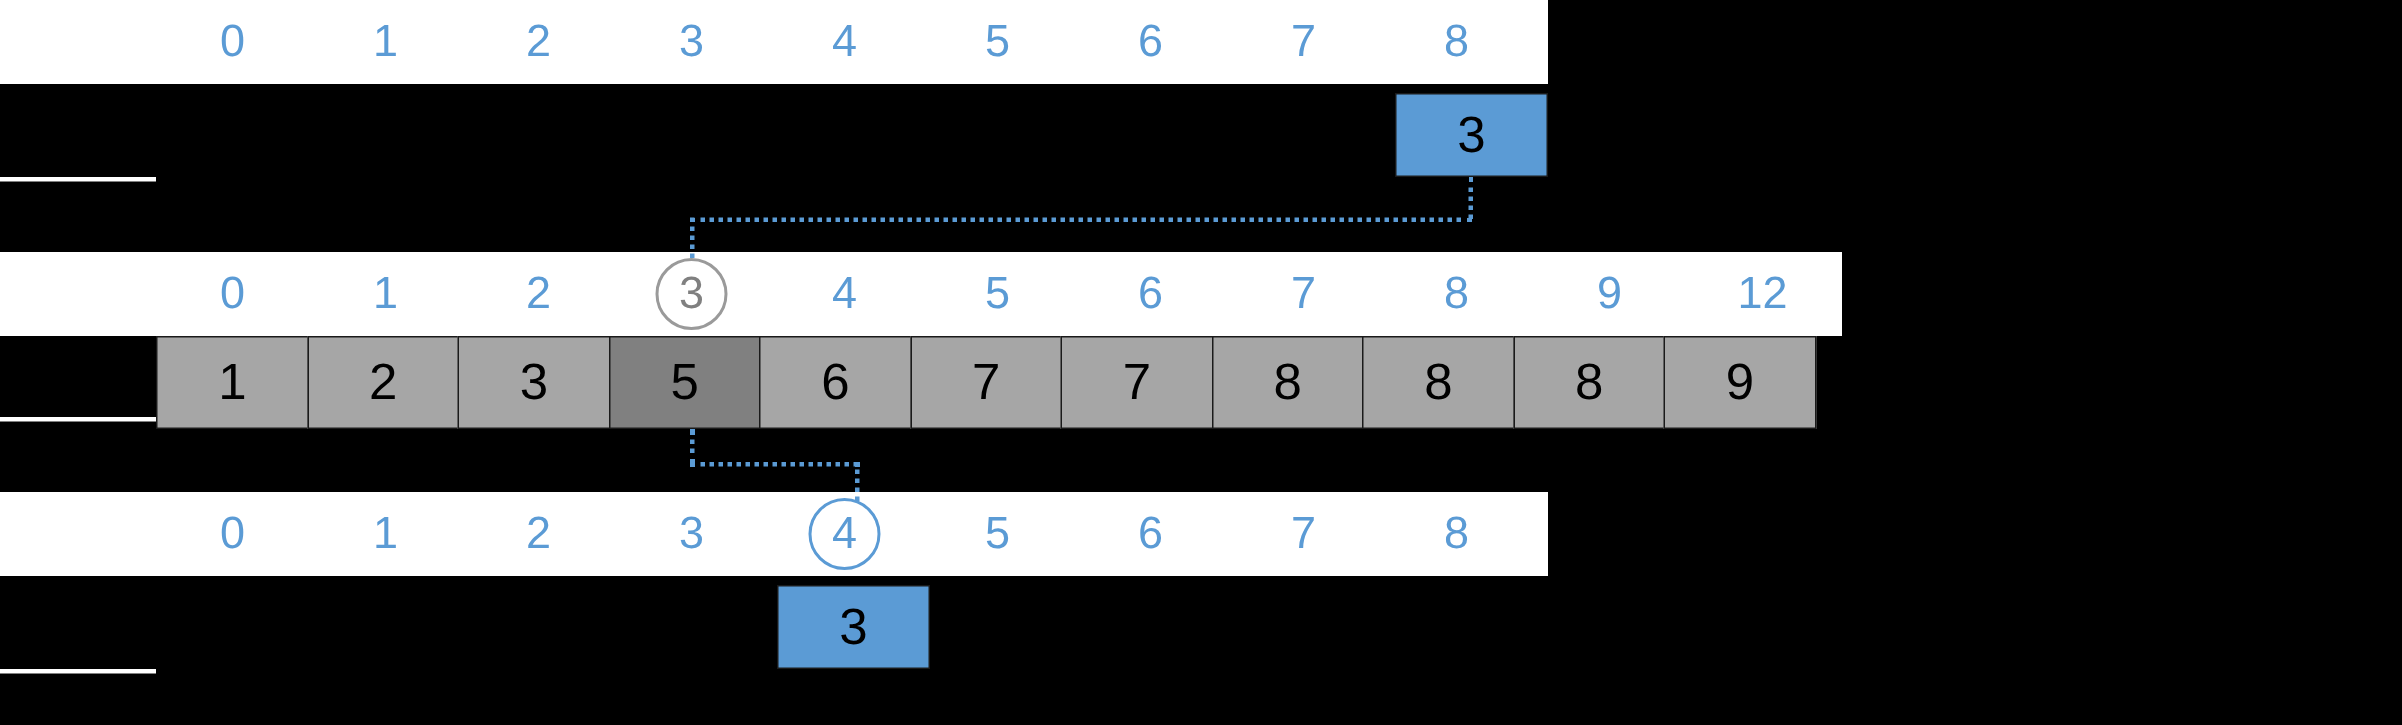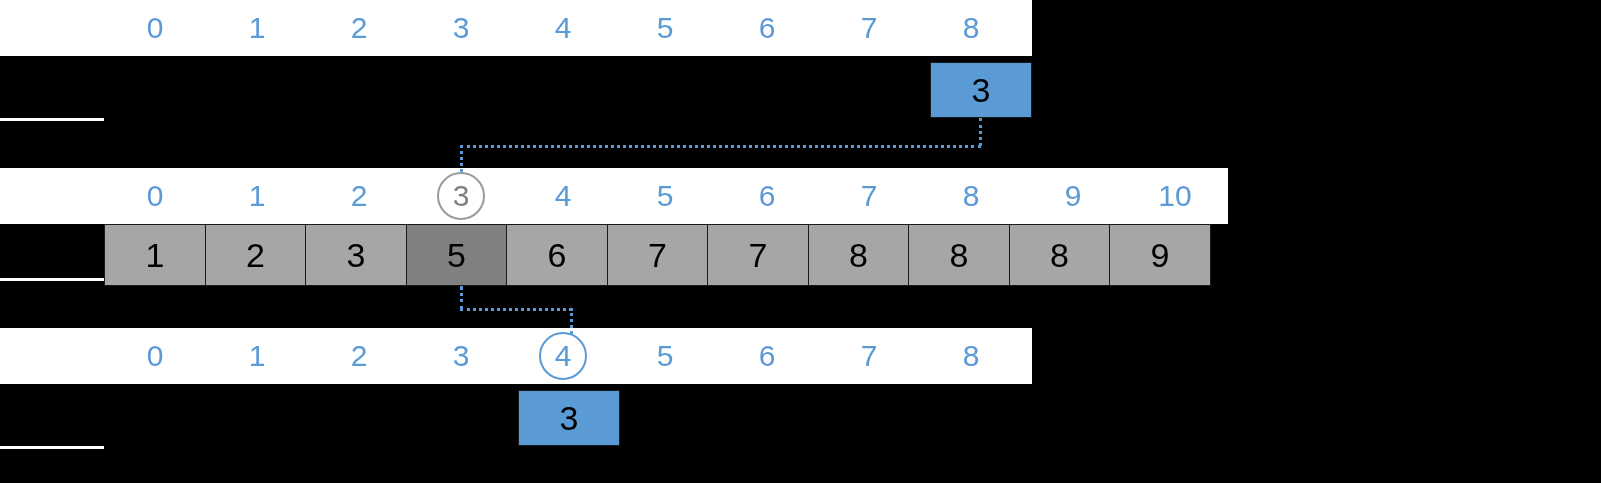--- a/index.html
+++ b/index.html
@@ -236,21 +236,21 @@
     <div class="idx">
         <span class="num">7</span>
       </div>
     <div class="idx">
         <span class="num">8</span>
       </div>
     <div class="idx">
         <span class="num">9</span>
       </div>
     <div class="idx">
-        <span class="num">10</span>
+        <span class="num">12</span>
       </div>
   </div>
 
   <div class="cells" id="cells-mid">
     <div class="cell">1</div>
     <div class="cell">2</div>
     <div class="cell">3</div>
     <div class="cell hl">5</div>
     <div class="cell">6</div>
     <div class="cell">7</div>

